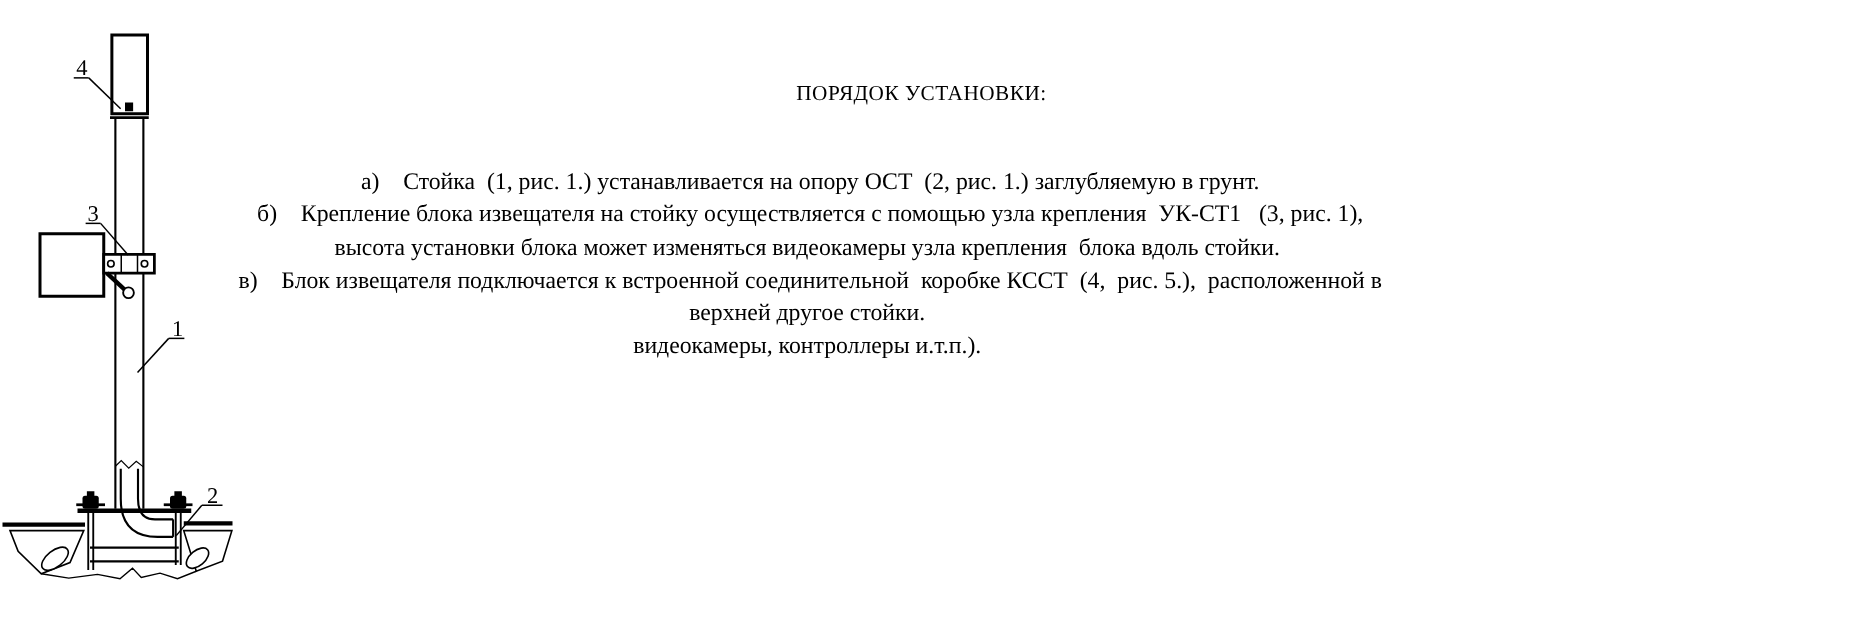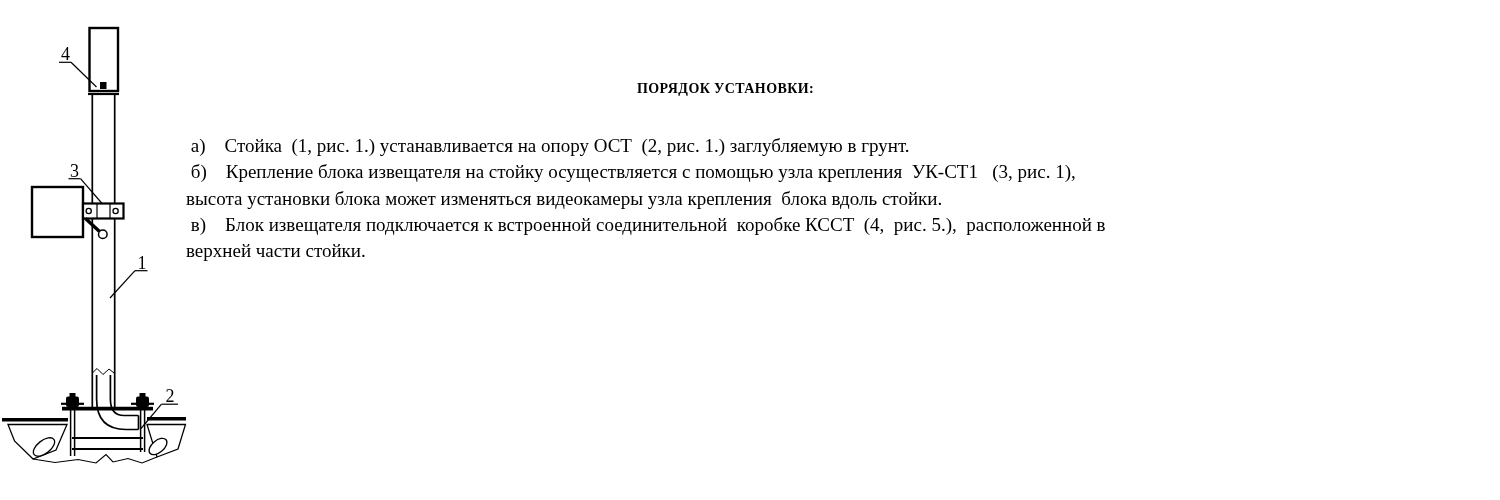--- a/index.html
+++ b/index.html
@@ -1,22 +1,22 @@
 <!DOCTYPE html>
 <html><head>
 <meta charset="utf-8">
 <style>
   html,body{margin:0;padding:0;background:#ffffff;}
   .page{position:relative;width:1500px;height:500px;background:#ffffff;overflow:hidden;
         font-family:"Liberation Serif", serif;color:#000;}
   .figure{position:absolute;left:0;top:0;width:220px;height:500px;}
-  .doc-title{position:absolute;left:637px;top:81px;font-size:14px;font-weight:bold;
+  .doc-title{position:absolute;left:637px;top:65px;font-size:17px;font-weight:normal;
              letter-spacing:0.4px;white-space:pre;}
   .text-block{position:absolute;left:186px;top:133px;font-size:19px;line-height:26.3px;}
-  .text-line{white-space:pre;height:26.3px;}
+  .text-line{white-space:pre;height:26.3px;text-align:center;}
   svg text{font-family:"Liberation Serif", serif;font-size:18px;fill:#000;}
 </style>
 </head>
 <body>
 
 <div class="page">
 
   <div class="figure">
     <svg viewBox="0 0 220 500" width="220" height="500" stroke="#000" fill="none">
 
@@ -105,16 +105,17 @@
     </svg>
   </div>
 
   <div class="doc-title">ПОРЯДОК УСТАНОВКИ:</div>
 
   <div class="text-block">
     <div class="text-line"> а)    Стойка  (1, рис. 1.) устанавливается на опору ОСТ  (2, рис. 1.) заглубляемую в грунт.</div>
     <div class="text-line"> б)    Крепление блока извещателя на стойку осуществляется с помощью узла крепления  УК-СТ1   (3, рис. 1),</div>
     <div class="text-line">высота установки блока может изменяться видеокамеры узла крепления  блока вдоль стойки.</div>
     <div class="text-line"> в)    Блок извещателя подключается к встроенной соединительной  коробке КССТ  (4,  рис. 5.),  расположенной в</div>
-    <div class="text-line">верхней части стойки.</div>
+    <div class="text-line">верхней другое стойки.</div>
+    <div class="text-line">видеокамеры, контроллеры и.т.п.).</div>
   </div>
 
 </div>
 
 </body></html>

